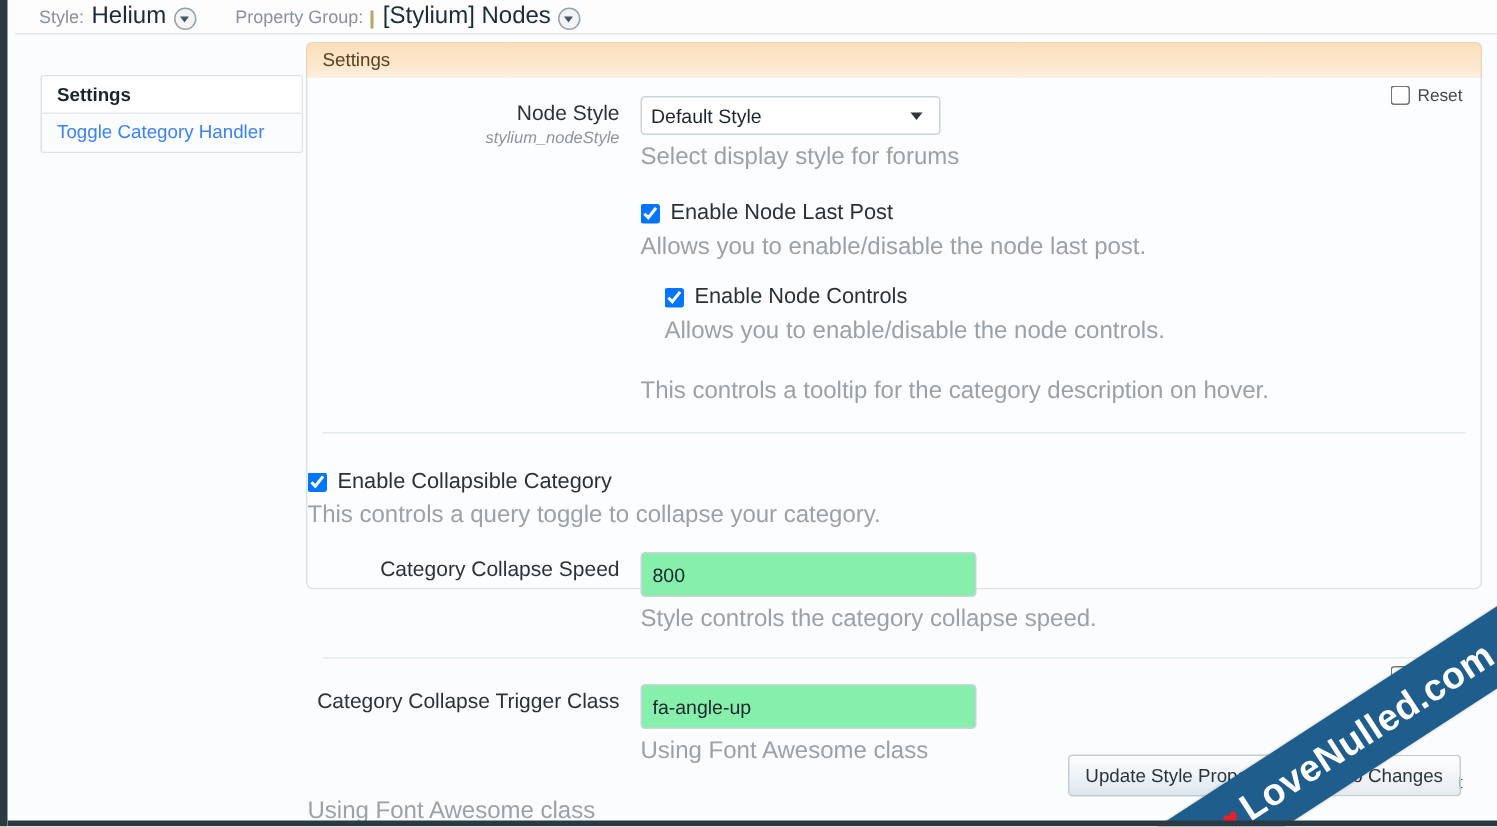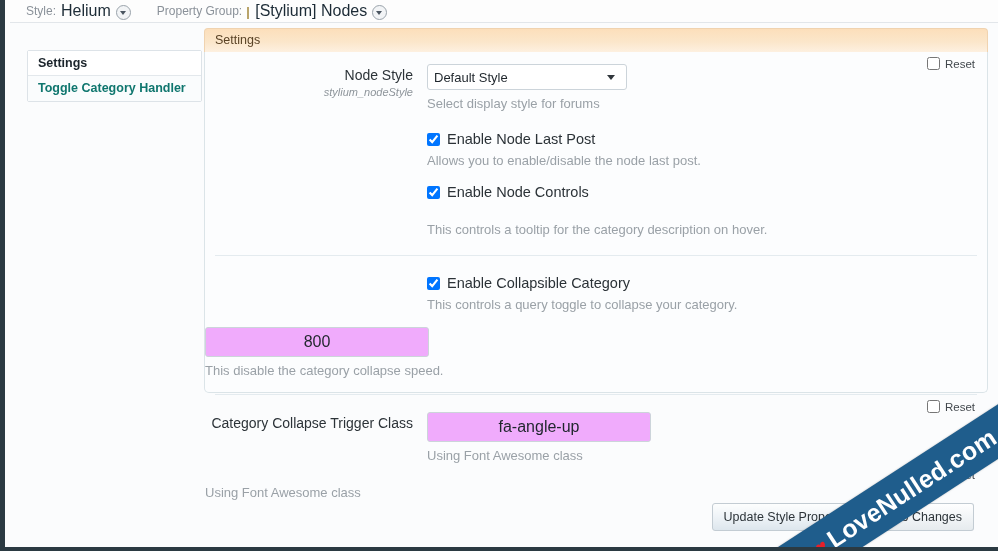--- a/index.html
+++ b/index.html
@@ -102,24 +102,23 @@
     font-size: 12.5px;
     box-sizing: border-box;
   }
   .nav-item.active {
     color: #1b242b;
     font-weight: bold;
     background: #ffffff;
     border-bottom: 1px solid #e3e8ec;
   }
   .nav-item.link {
-    color: #0f766e;
+    color: #3b82f6;
     background: #fafcfd;
     cursor: pointer;
-    font-weight: bold;
   }
 
   
   #tab-strip {
     position: absolute;
     left: 199px; top: 28px;
     width: 784px;
     height: 24px;
     background: linear-gradient(to bottom, #fcdfbb 0%, #fbe6ca 55%, #fdf0e0 100%);
     border: 1px solid #f0d3b0;
@@ -177,21 +176,21 @@
     font-style: italic;
     font-size: 11px;
     color: #8e959b;
     margin-top: 1px;
   }
   .row-control {
     flex: 1;
     padding-top: 2px;
   }
   .hint {
-    font-size: 13px;
+    font-size: 16px;
     color: #9aa1a7;
     margin-top: 6px;
   }
 
   select.styled {
     width: 200px;
     height: 26px;
     font-family: "Liberation Sans", sans-serif;
     font-size: 13px;
     color: #1f262c;
@@ -209,28 +208,27 @@
     border-left:4px solid transparent;
     border-right:4px solid transparent;
     border-top:5px solid #30363b;
     pointer-events:none;
   }
 
   input.text-field {
     width: 208px;
     height: 24px;
     font-family: "Liberation Sans", sans-serif;
-    font-size: 16px;
+    font-size: 13px;
     color: #1f262c;
     padding: 2px 7px;
     border: 1px solid #ccd4da;
     border-radius: 3px;
-    background: #f0abfc;
+    background: #86efac;
     box-sizing: content-box;
-    text-align: center;
   }
 
   .check-row { display: flex; align-items: center; gap: 7px; }
   .check-row .cb-label {
     font-size: 14.5px;
     color: #2b3237;
   }
   input[type=checkbox] {
     width: 13px; height: 13px;
     margin: 0;
@@ -374,57 +372,61 @@
         <div class="row-label"></div>
         <div class="row-control">
           <label class="check-row">
             <input type="checkbox" checked="" style="">
             <span class="cb-label">Enable Node Last Post</span>
           </label>
           <div class="hint">Allows you to enable/disable the node last post.</div>
         </div>
       </div>
 
-      <div class="row" style="padding-top:14px;">
+      <div class="row" style="padding-top:14px;gap:16px;">
         <div class="row-label"></div>
         <div class="row-control">
           <label class="check-row">
             <input type="checkbox" checked="" style="">
             <span class="cb-label">Enable Node Controls</span>
           </label>
+          <div class="hint">Allows you to enable/disable the node controls.</div>
         </div>
       </div>
 
       <div class="row" style="padding-top:14px;">
         <div class="row-label"></div>
         <div class="row-control">
           <div class="hint">This controls a tooltip for the category description on hover.</div>
         </div>
       </div>
     </div>
 
     <div class="divider" style="margin-top:18px;"></div>
 
     <div class="form-section">
 
-      <div class="row" style="padding-top:17px;">
+      <div class="row" style="padding-top:17px;flex-direction:column;">
         <div class="row-label"></div>
         <div class="row-control">
           <label class="check-row">
             <input type="checkbox" checked="" style="">
             <span class="cb-label">Enable Collapsible Category</span>
           </label>
           <div class="hint">This controls a query toggle to collapse your category.</div>
         </div>
       </div>
 
       <div class="row" style="padding-top:13px;">
+        <div class="row-label">
+          <span>Category Collapse Speed</span>
+        </div>
         <div class="row-control">
           <input class="text-field" type="text" value="800" style="">
-          <div class="hint">This disable the category collapse speed.</div>
+          <div class="hint">Style controls the category collapse speed.</div>
         </div>
       </div>
     </div>
 
     <div class="divider" style="margin-top:16px;"></div>
 
     <div class="form-section">
 
       <div class="row" style="padding-top:15px;">
         <div class="row-label">

